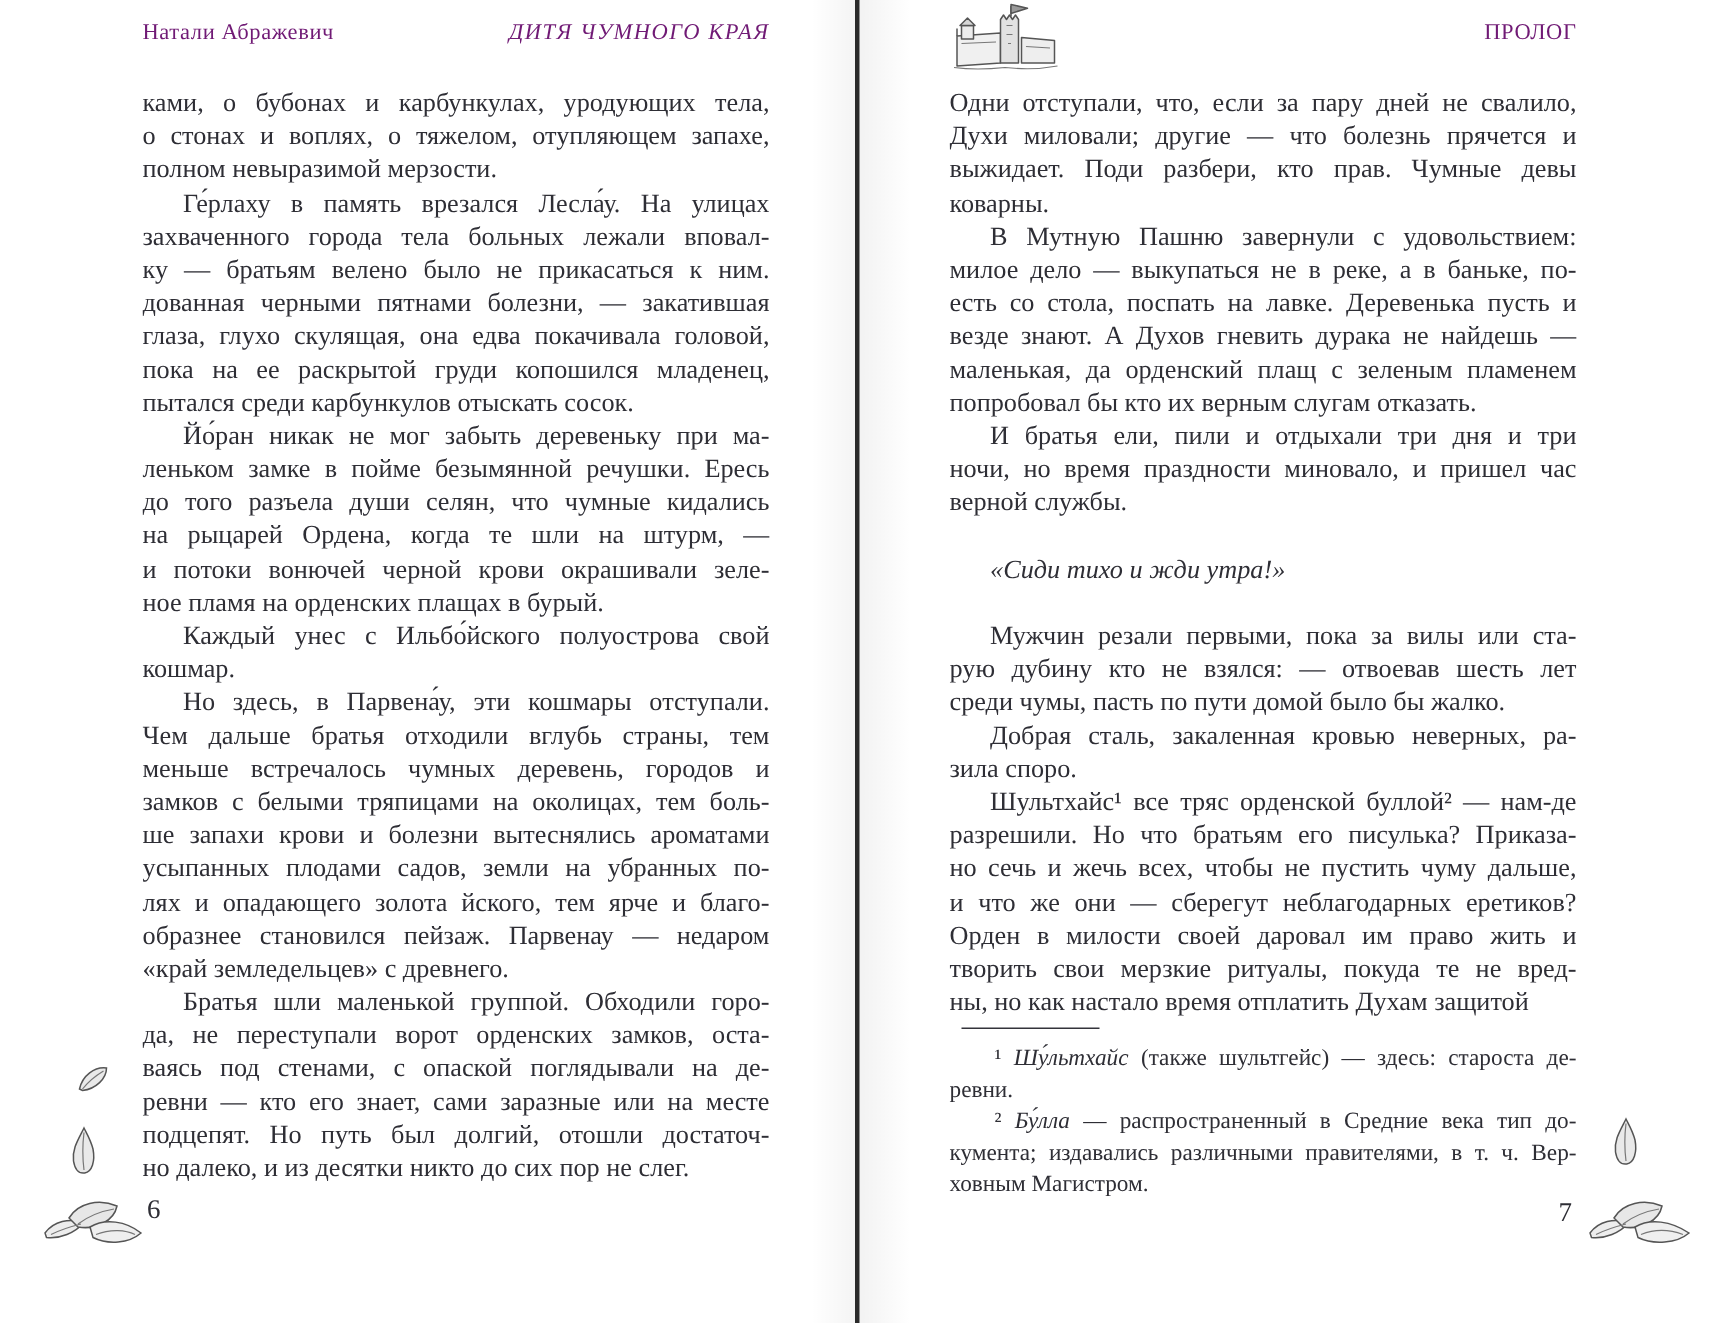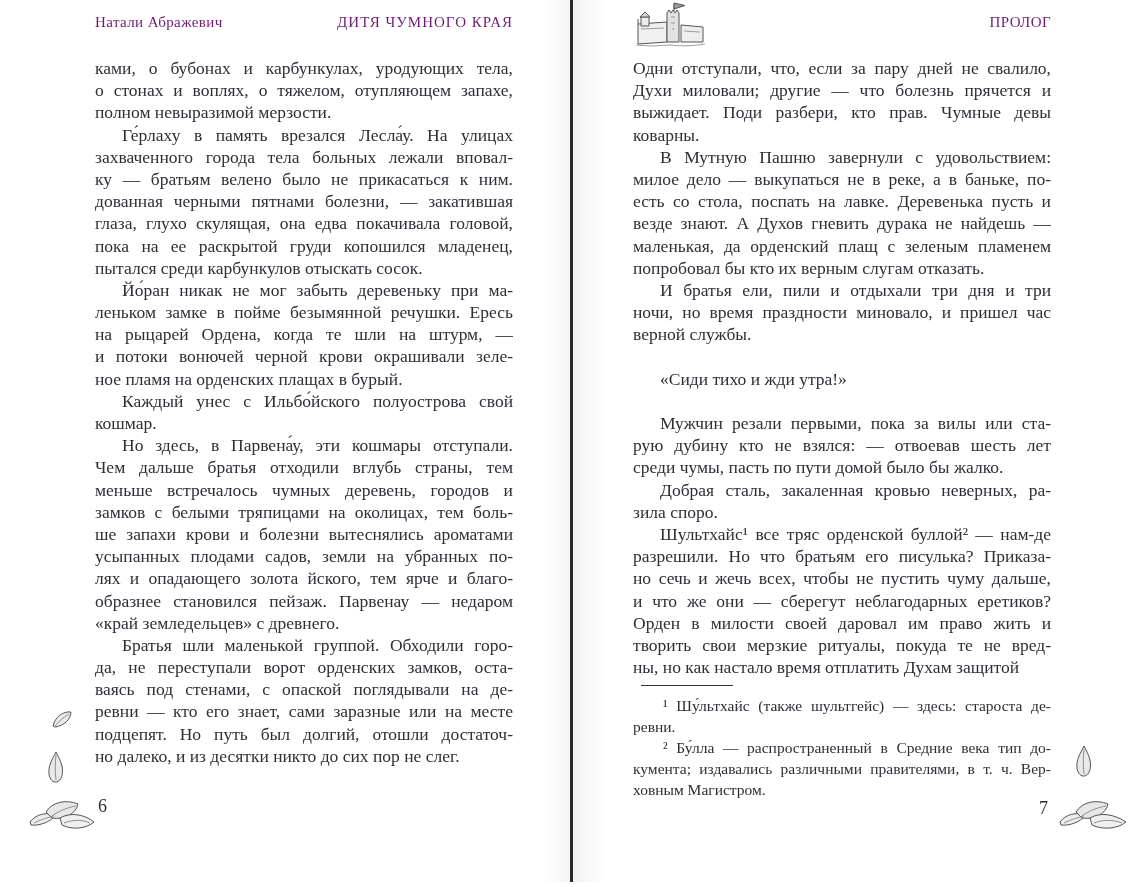--- a/index.html
+++ b/index.html
@@ -23,33 +23,33 @@
     background:linear-gradient(to left, rgba(0,0,0,0), rgba(0,0,0,0.05));
     pointer-events:none;
   }
   .page{position:absolute;top:14px;width:418px;}
   .page-left{left:95px;}
   .page-right{left:633px;}
   .page-header{
     display:flex;justify-content:space-between;align-items:baseline;
     font-size:15px;color:#701a75;letter-spacing:0.4px;height:19px;
   }
-  .page-header .hdr-title{letter-spacing:1px;}
+  .page-header .hdr-title{letter-spacing:1px;font-style:italic;}
   .hdr-right-only{margin-left:auto;}
   .page-body{margin-top:24px;font-size:17.5px;}
   .line{
     line-height:22.2px;height:22.2px;overflow:hidden;
     text-align:justify;text-align-last:justify;
     -moz-text-align-last:justify;
   }
   .line.ind{text-indent:27px;}
   .line.last{text-align-last:left;-moz-text-align-last:left;}
-  .line .it{}
+  .line .it{font-style:italic;}
   .quote-line{
-    line-height:22.2px;height:22.2px;
+    line-height:22.2px;height:22.2px;font-style:italic;
     text-indent:27px;text-align:right;text-align-last:left;
   }
   .spacer{height:22.2px;}
   .footnotes{margin-top:7px;font-size:15.5px;}
   .fn-divider{
     width:92px;border-top:1.6px solid #33333a;
     margin:6px 0 9px 8px;
   }
   .footnotes .line{line-height:21px;height:21px;}
   .footnotes .line.ind{text-indent:30px;}
@@ -84,20 +84,21 @@
         <div class="line">захваченного города тела больных лежали вповал-</div>
         <div class="line">ку — братьям велено было не прикасаться к ним.</div>
         <div class="line">дованная черными пятнами болезни, — закатившая</div>
         <div class="line">глаза, глухо скулящая, она едва покачивала головой,</div>
         <div class="line">пока на ее раскрытой груди копошился младенец,</div>
         <div class="line last">пытался среди карбункулов отыскать сосок.</div>
       </div>
       <div>
         <div class="line ind">Йо́ран никак не мог забыть деревеньку при ма-</div>
         <div class="line">леньком замке в пойме безымянной речушки. Ересь</div>
+        <div class="line">до того разъела души селян, что чумные кидались</div>
         <div class="line">на рыцарей Ордена, когда те шли на штурм, —</div>
         <div class="line">и потоки вонючей черной крови окрашивали зеле-</div>
         <div class="line last">ное пламя на орденских плащах в бурый.</div>
       </div>
       <div>
         <div class="line ind">Каждый унес с Ильбо́йского полуострова свой</div>
         <div class="line last">кошмар.</div>
       </div>
       <div>
         <div class="line ind">Но здесь, в Парвена́у, эти кошмары отступали.</div>

